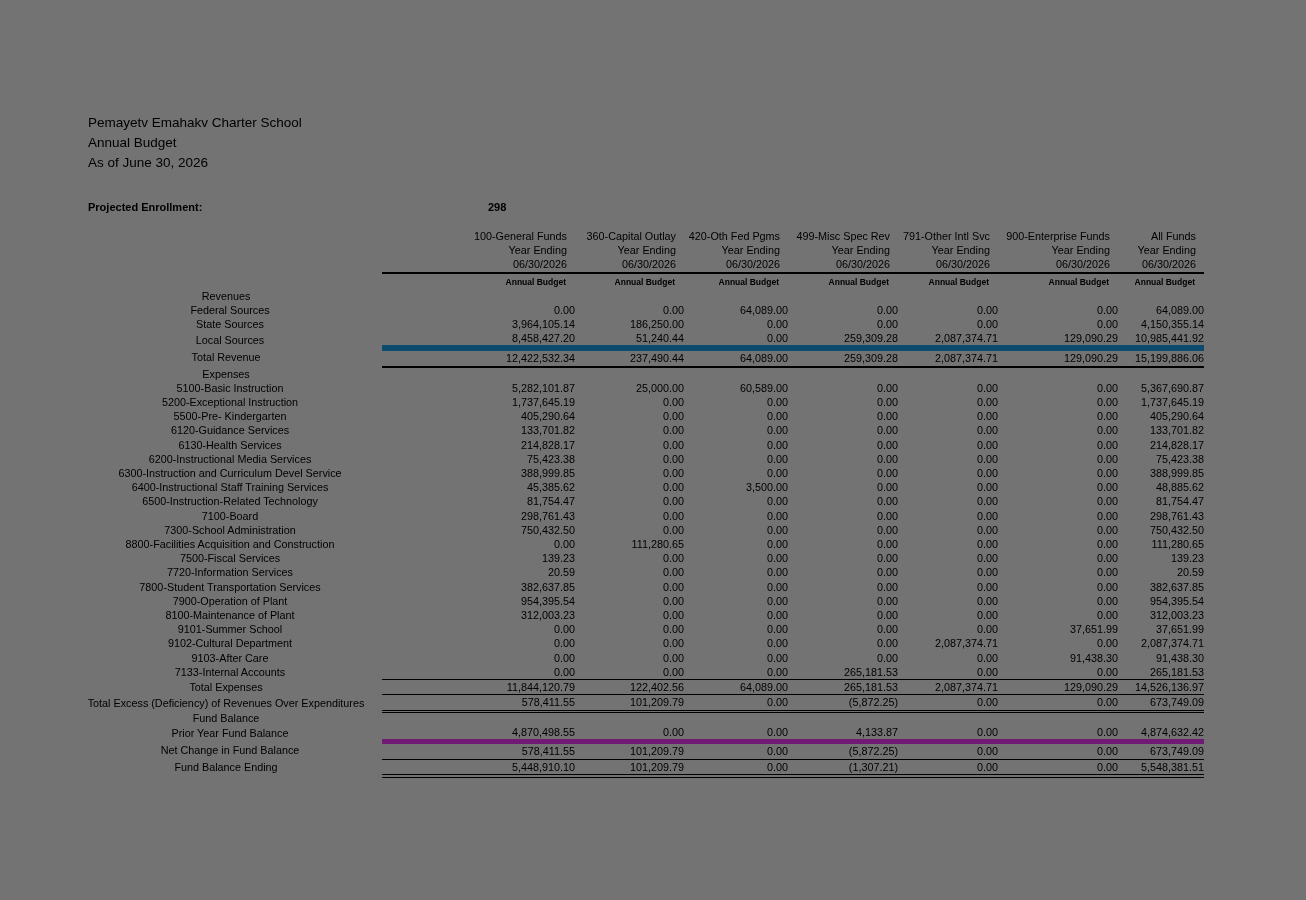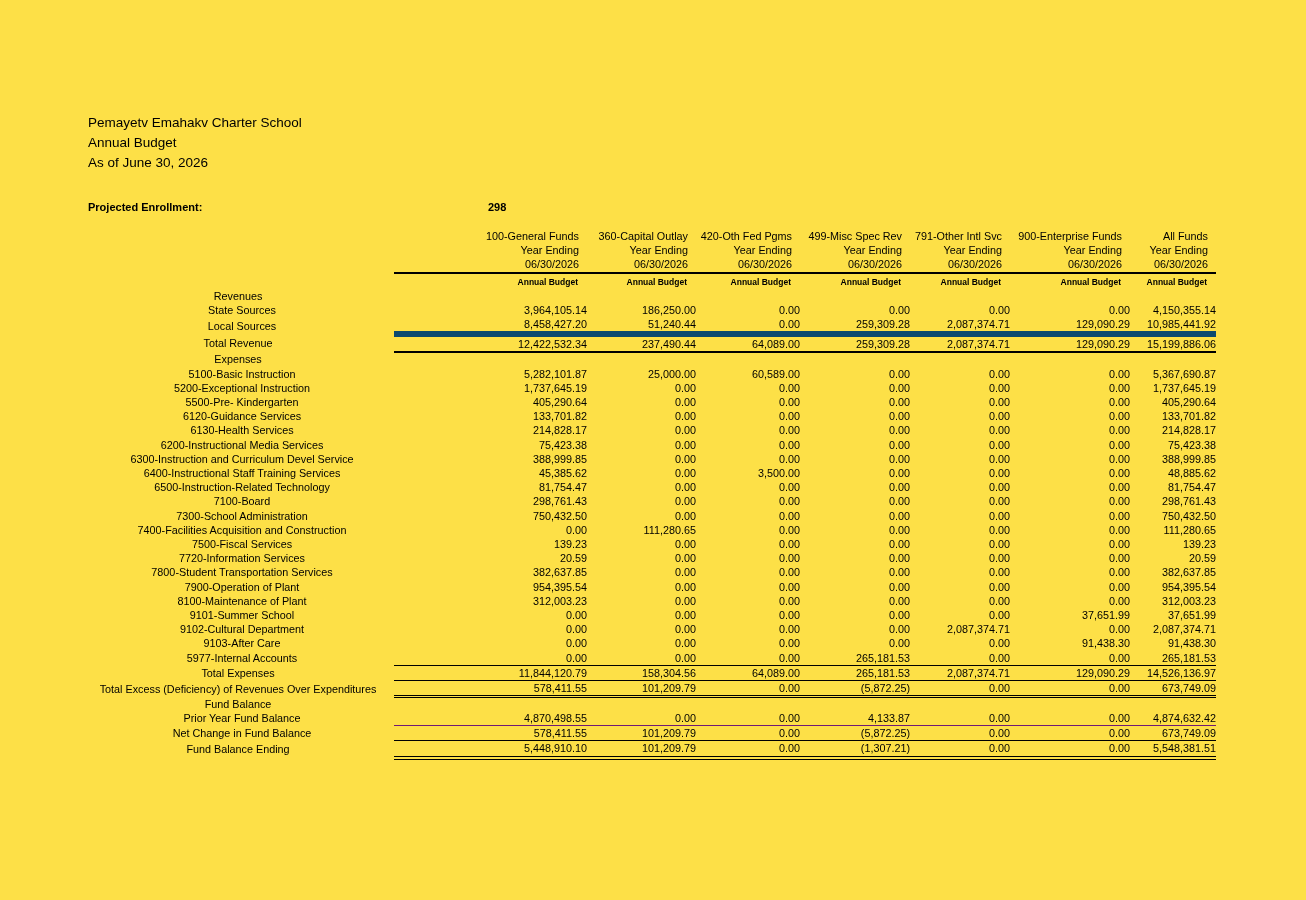--- a/index.html
+++ b/index.html
@@ -3,21 +3,21 @@
 <meta charset="utf-8">
 <style>
   * { margin: 0; padding: 0; box-sizing: border-box; }
   html, body { width: 1306px; height: 900px; background: #ffffff; }
   body {
     font-family: "Liberation Sans", sans-serif;
     color: #000;
     position: relative;
     overflow: hidden;
   }
-  .page { position: absolute; inset: 0; background: #fde047; }
+  .page { position: absolute; inset: 0; background: #737373; }
 
   .title-block {
     position: absolute;
     left: 88px;
     top: 113px;
     font-size: 13.5px;
     line-height: 20px;
     white-space: nowrap;
   }
   .enrollment-label {
@@ -32,21 +32,21 @@
     position: absolute;
     left: 488px;
     top: 201px;
     font-size: 11px;
     font-weight: bold;
     white-space: nowrap;
   }
 
   table.budget {
     position: absolute;
-    left: 82px;
+    left: 70px;
     top: 229px;
     border-collapse: collapse;
     table-layout: fixed;
     width: 1134px;
     font-size: 10.8px;
   }
   table.budget td {
     white-space: nowrap;
     vertical-align: middle;
     padding: 0;
@@ -76,21 +76,21 @@
     vertical-align: top;
     padding-top: 2px;
     padding-right: 9px;
   }
 
   
   tr.detail td.label { padding-left: 8px; }
   tr.total-rev   td.num { border-top: 6px solid #0c4a6e; border-bottom: 2px solid #000; }
   tr.total-exp   td.num { border-top: 1px solid #000; border-bottom: 1px solid #000; }
   tr.total-excess td.num { border-bottom: 3px double #000; }
-  tr.prior       td.num { border-bottom: 1px solid #701a75; }
+  tr.prior       td.num { border-bottom: 5px solid #701a75; }
   tr.netchange   td.num { border-bottom: 1px solid #000; }
   tr.ending      td.num { border-bottom: 4px double #000; }
 </style>
 </head>
 <body>
 
 <div class="page">
 
   <div class="title-block">
     <div>Pemayetv Emahakv Charter School</div>
@@ -167,20 +167,30 @@
           <td class="label">Revenues</td>
           <td class="num"></td>
           <td class="num"></td>
           <td class="num"></td>
           <td class="num"></td>
           <td class="num"></td>
           <td class="num"></td>
           <td class="num"></td>
         </tr>
         <tr class="detail">
+          <td class="label">Federal Sources</td>
+          <td class="num">0.00</td>
+          <td class="num">0.00</td>
+          <td class="num">64,089.00</td>
+          <td class="num">0.00</td>
+          <td class="num">0.00</td>
+          <td class="num">0.00</td>
+          <td class="num">64,089.00</td>
+        </tr>
+        <tr class="detail">
           <td class="label">State Sources</td>
           <td class="num">3,964,105.14</td>
           <td class="num">186,250.00</td>
           <td class="num">0.00</td>
           <td class="num">0.00</td>
           <td class="num">0.00</td>
           <td class="num">0.00</td>
           <td class="num">4,150,355.14</td>
         </tr>
         <tr class="detail">
@@ -317,21 +327,21 @@
           <td class="label">7300-School Administration</td>
           <td class="num">750,432.50</td>
           <td class="num">0.00</td>
           <td class="num">0.00</td>
           <td class="num">0.00</td>
           <td class="num">0.00</td>
           <td class="num">0.00</td>
           <td class="num">750,432.50</td>
         </tr>
         <tr class="detail">
-          <td class="label">7400-Facilities Acquisition and Construction</td>
+          <td class="label">8800-Facilities Acquisition and Construction</td>
           <td class="num">0.00</td>
           <td class="num">111,280.65</td>
           <td class="num">0.00</td>
           <td class="num">0.00</td>
           <td class="num">0.00</td>
           <td class="num">0.00</td>
           <td class="num">111,280.65</td>
         </tr>
         <tr class="detail">
           <td class="label">7500-Fiscal Services</td>
@@ -407,33 +417,33 @@
           <td class="label">9103-After Care</td>
           <td class="num">0.00</td>
           <td class="num">0.00</td>
           <td class="num">0.00</td>
           <td class="num">0.00</td>
           <td class="num">0.00</td>
           <td class="num">91,438.30</td>
           <td class="num">91,438.30</td>
         </tr>
         <tr class="detail">
-          <td class="label">5977-Internal Accounts</td>
+          <td class="label">7133-Internal Accounts</td>
           <td class="num">0.00</td>
           <td class="num">0.00</td>
           <td class="num">0.00</td>
           <td class="num">265,181.53</td>
           <td class="num">0.00</td>
           <td class="num">0.00</td>
           <td class="num">265,181.53</td>
         </tr>
         <tr class="total-exp">
           <td class="label">Total Expenses</td>
           <td class="num">11,844,120.79</td>
-          <td class="num">158,304.56</td>
+          <td class="num">122,402.56</td>
           <td class="num">64,089.00</td>
           <td class="num">265,181.53</td>
           <td class="num">2,087,374.71</td>
           <td class="num">129,090.29</td>
           <td class="num">14,526,136.97</td>
         </tr>
         <tr class="total-excess">
           <td class="label">Total Excess (Deficiency) of Revenues Over Expenditures</td>
           <td class="num">578,411.55</td>
           <td class="num">101,209.79</td>

